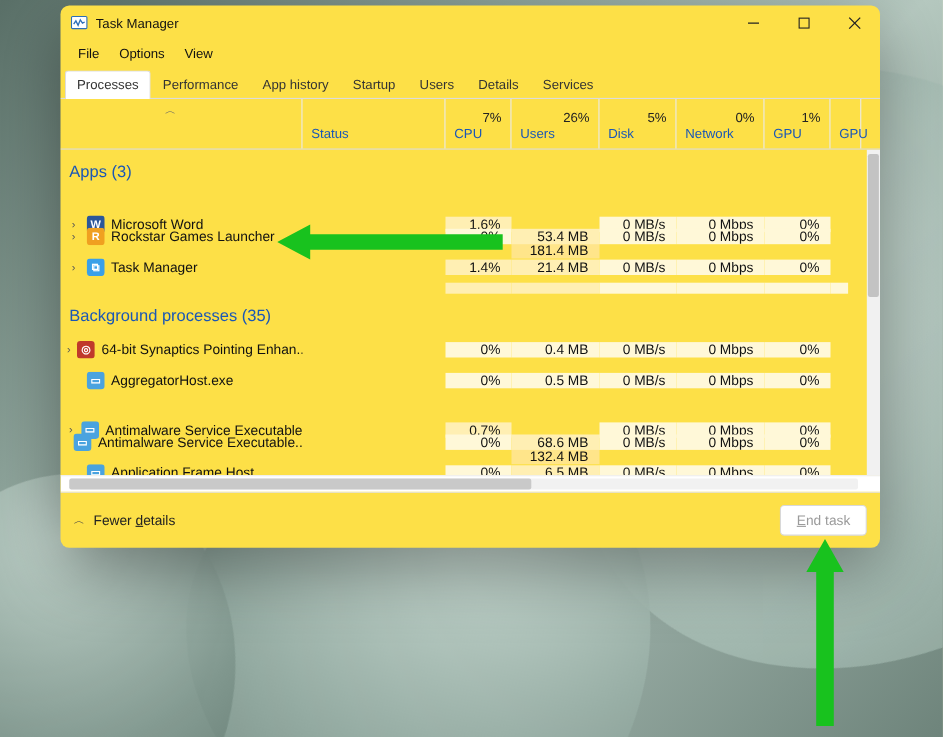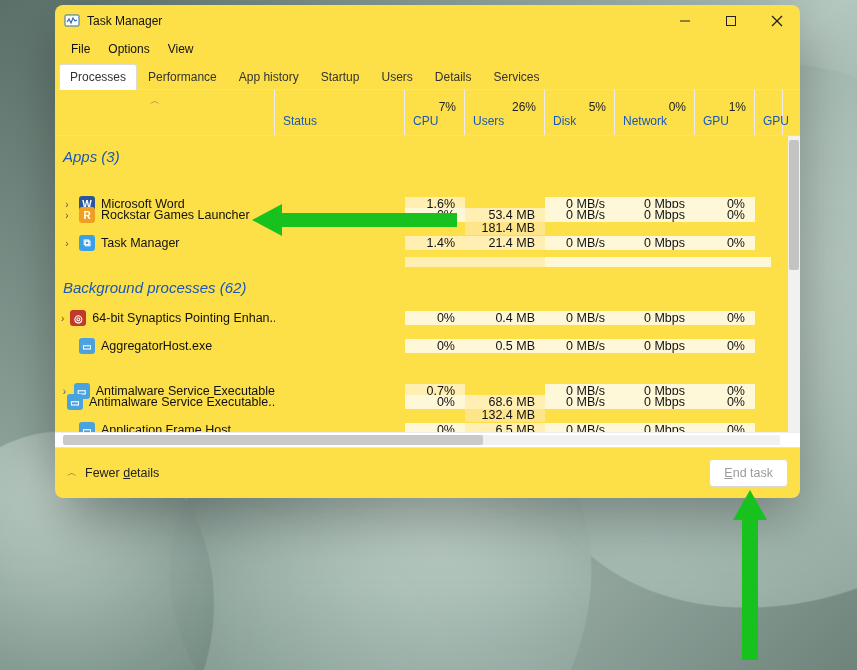--- a/index.html
+++ b/index.html
@@ -125,21 +125,20 @@
   }
   .vthumb {
     position: absolute; right:1px; top:4px; width:10px; height:130px;
     background:#c3c3c3; border-radius:2px;
   }
 
   .group-header {
     padding: 12px 8px 8px 8px;
     color: #1a57b6;
     font-size: 15px;
-    font-style: italic;
   }
   .row {
     display: grid;
     grid-template-columns: 220px 130px 60px 80px 70px 80px 60px 16px;
     align-items: center;
     height: 28px;
     font-size: 12.5px;
   }
   .row .name-cell {
     display: flex; align-items: center; gap: 6px;
@@ -333,21 +332,21 @@
         <div class="row group-spacer">
           <div></div>
           <div></div>
           <div class="num heat2"></div>
           <div class="num heat2"></div>
           <div class="num heat1"></div>
           <div class="num heat1"></div>
           <div class="num heat1"></div>
           <div class="num heat1"></div>
         </div>
-        <div class="group-header">Background processes (62)</div>
+        <div class="group-header">Background processes (35)</div>
         <div class="row">
           <div class="name-cell">
             <span class="disclose">›</span>
             <span class="app-icon" style="background: rgb(192, 57, 43);">◎</span>
             <span>64-bit Synaptics Pointing Enhan...</span>
           </div>
           <div class="status-cell"></div>
           <div class="num heat1">0%</div>
           <div class="num heat1">0.4 MB</div>
           <div class="num heat1">0 MB/s</div>

